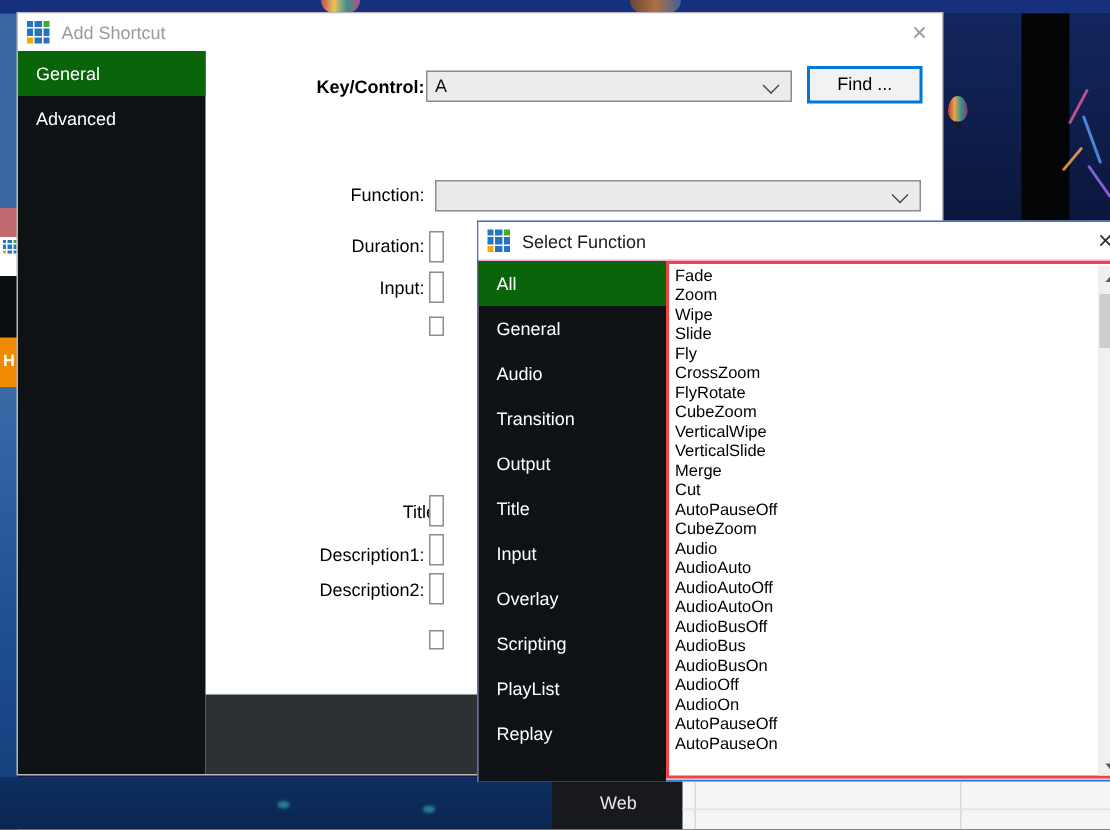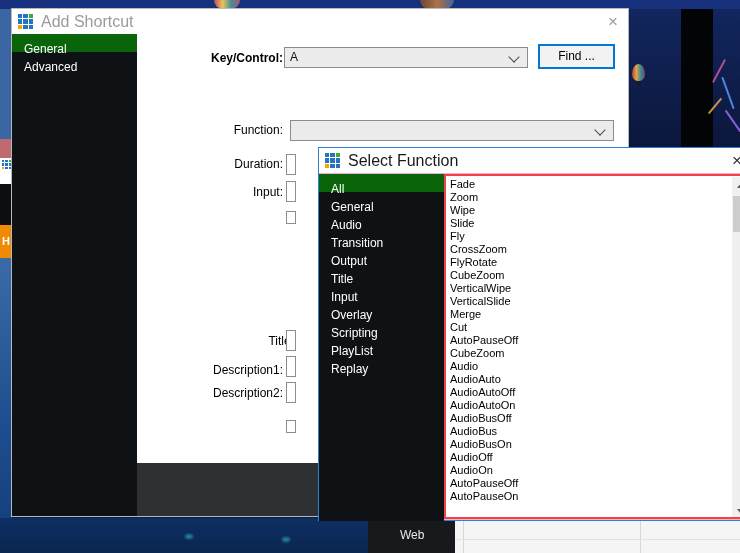--- a/index.html
+++ b/index.html
@@ -49,26 +49,26 @@
   .bt-v2{left:640px;top:518px;width:1px;height:35px;background:#d9d9d9;}
   .bt-h{left:455px;top:539px;width:285px;height:1px;background:#e3e3e3;}
 
   
   .titlebar{position:absolute;left:0;top:0;right:0;height:25px;background:#fff;
       display:flex;align-items:center;}
   .vicon{width:15px;height:15px;margin:0 8px 0 6px;display:grid;
       grid-template-columns:repeat(3,1fr);grid-template-rows:repeat(3,1fr);gap:1px;flex:none;}
   .vicon span{display:block;background:#2574c4;}
   .vicon .g{background:#3fae29;} .vicon .o{background:#f7a600;}
-  .tb-title{font-size:16px;color:#1a1a1a;}
+  .tb-title{font-size:12px;color:#1a1a1a;}
   .tb-title.inactive{color:#9b9b9b;}
   .tb-close{margin-left:auto;width:30px;text-align:center;font-size:17px;color:#333;cursor:default;}
   .tb-close.inactive{color:#9b9b9b;}
 
-  .dside-item{height:18px;line-height:30px;padding-left:12px;color:#fff;font-size:12px;}
+  .dside-item{height:30px;line-height:30px;padding-left:12px;color:#fff;font-size:12px;}
   .dside-item.active{background:#0a650a;}
 
   .chev{position:absolute;width:7px;height:7px;border-right:1.5px solid #4a4a4a;
       border-bottom:1.5px solid #4a4a4a;transform:rotate(45deg);}
 
   
   .dlg-add{left:12px;top:9px;width:616px;height:507px;background:#fff;
       box-shadow:0 0 0 1px #b8b8b8;}
   .as-side{position:absolute;left:0;top:25px;width:125px;height:482px;background:#0e1215;}
   .as-bottom{position:absolute;left:125px;top:454px;width:491px;height:53px;background:#2d3134;}

